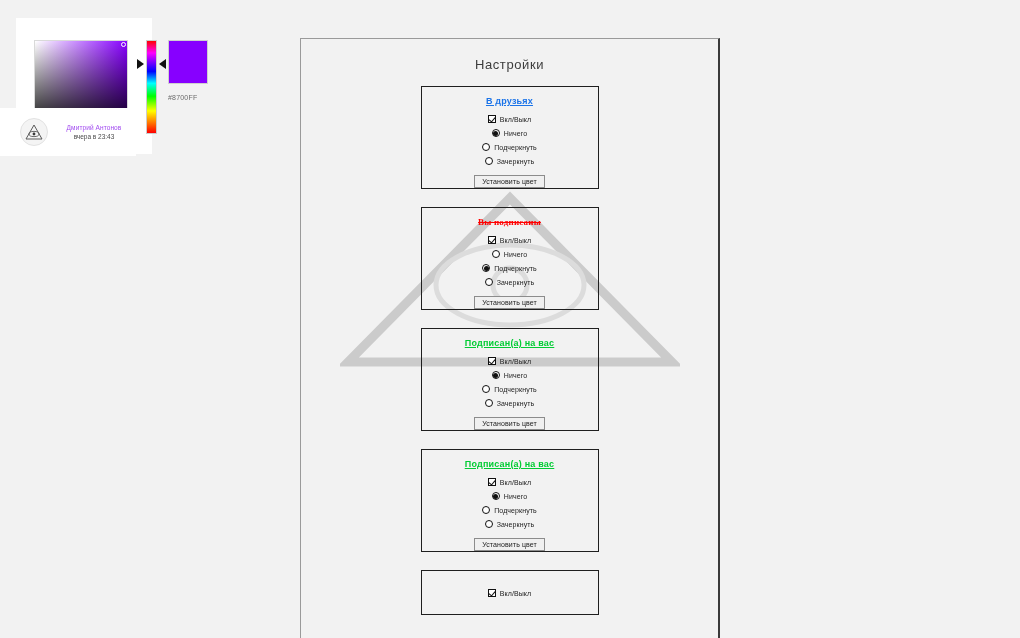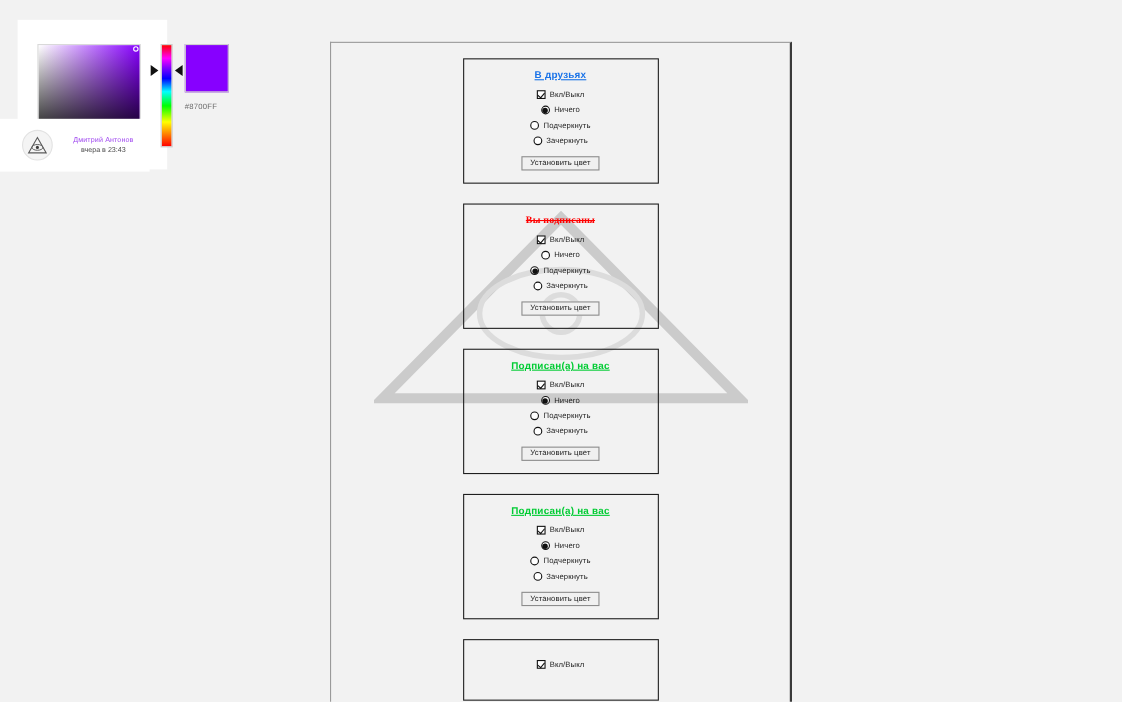--- a/index.html
+++ b/index.html
@@ -114,21 +114,21 @@
   }
 
   .cards { position: relative; margin-top: 14px; }
 
   .card {
     position: relative;
     width: 178px;
     margin: 0 auto 18px auto;
     border: 1px solid #1f1f1f;
     background: transparent;
-    padding: 9px 8px 11px 8px;
+    padding: 9px 8px 0 8px;
   }
   .card-title {
     text-align: center;
     font-size: 9px;
     font-weight: bold;
     margin-bottom: 6px;
     letter-spacing: 0.2px;
     text-decoration: underline;
   }
   .t-underline { text-decoration: underline; }
@@ -219,20 +219,21 @@
 
   <div class="watermark">
     <svg width="340" height="180" viewBox="0 0 340 180">
       <polygon points="170,8 332,172 8,172" fill="none" stroke="#cbcbcb" stroke-width="9"></polygon>
       <ellipse cx="170" cy="95" rx="74" ry="40" fill="none" stroke="#dcdcdc" stroke-width="5"></ellipse>
       <circle cx="170" cy="95" r="17" fill="none" stroke="#dcdcdc" stroke-width="5"></circle>
     </svg>
   </div>
 
   <div class="panel">
+    <div class="panel-title">Настройки</div>
     <div class="cards" id="cards-host">
         <div class="card">
           <div class="card-title t-underline" style="color: rgb(26, 115, 232);">В друзьях</div>
           <div class="opt-row">
             <span class="cb checked"></span>
             <span class="lbl">Вкл/Выкл</span>
           </div>
           <div class="opt-row">
             <span class="rb checked"></span>
             <span class="lbl">Ничего</span>

